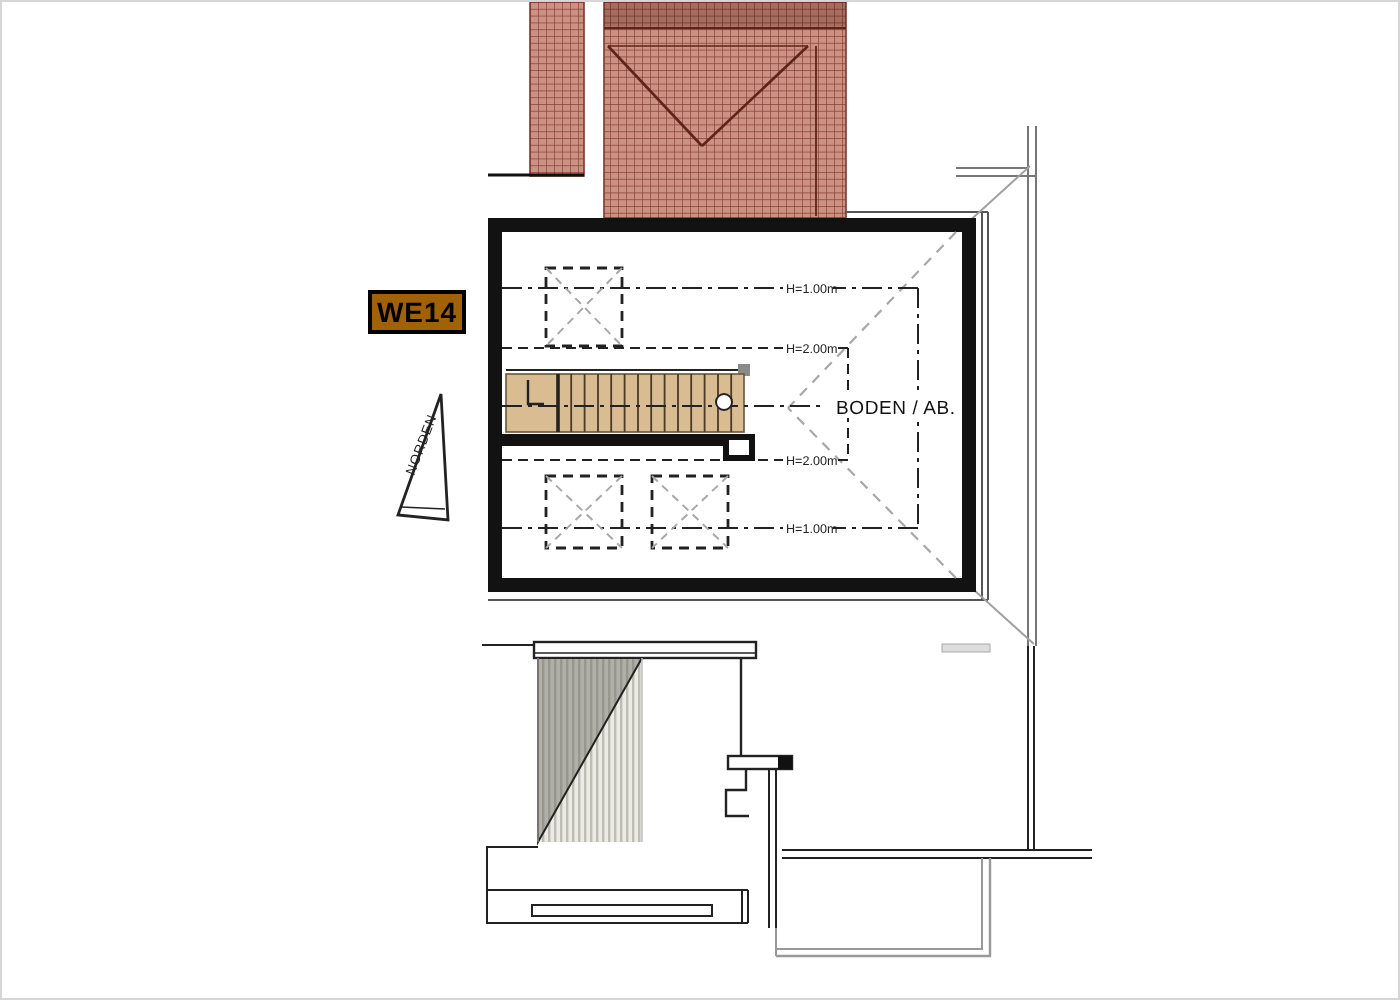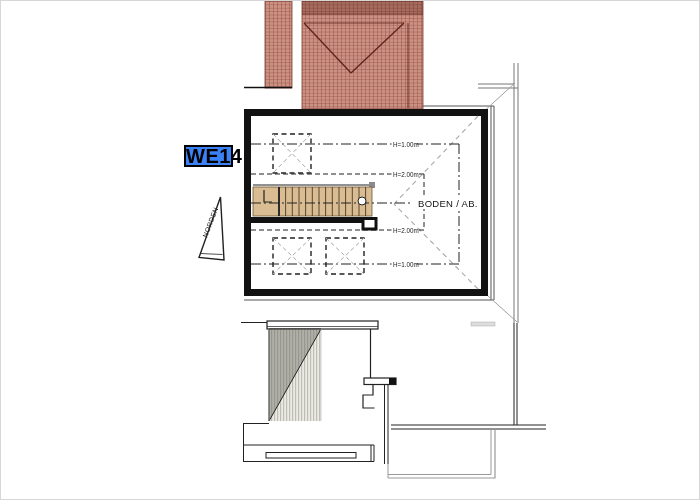--- a/index.html
+++ b/index.html
@@ -4,22 +4,22 @@
 <style>
   html,body{margin:0;padding:0;background:#fff;}
   .canvas{
     position:relative;width:700px;height:500px;background:#ffffff;
     border:1px solid #d6d6d6;box-sizing:border-box;overflow:hidden;
     font-family:"Liberation Sans", sans-serif;
   }
   .plan-svg{position:absolute;left:0;top:0;}
   .we14-box{
     position:absolute;left:183px;top:144px;width:45px;height:18px;
-    border:2px solid #000;background:#3b82f6;text-align:center;
-    font-size:20px;font-weight:bold;letter-spacing:0.5px;line-height:18px;color:#000;
+    border:2px solid #000;background:#a16207;text-align:center;
+    font-size:14px;font-weight:bold;letter-spacing:0.5px;line-height:18px;color:#000;
   }
   text{font-family:"Liberation Sans", sans-serif;}
 </style>
 </head>
 <body>
 
 <div class="canvas">
 
   <svg class="plan-svg" width="700" height="500" viewBox="0 0 700 500">
     <defs>

